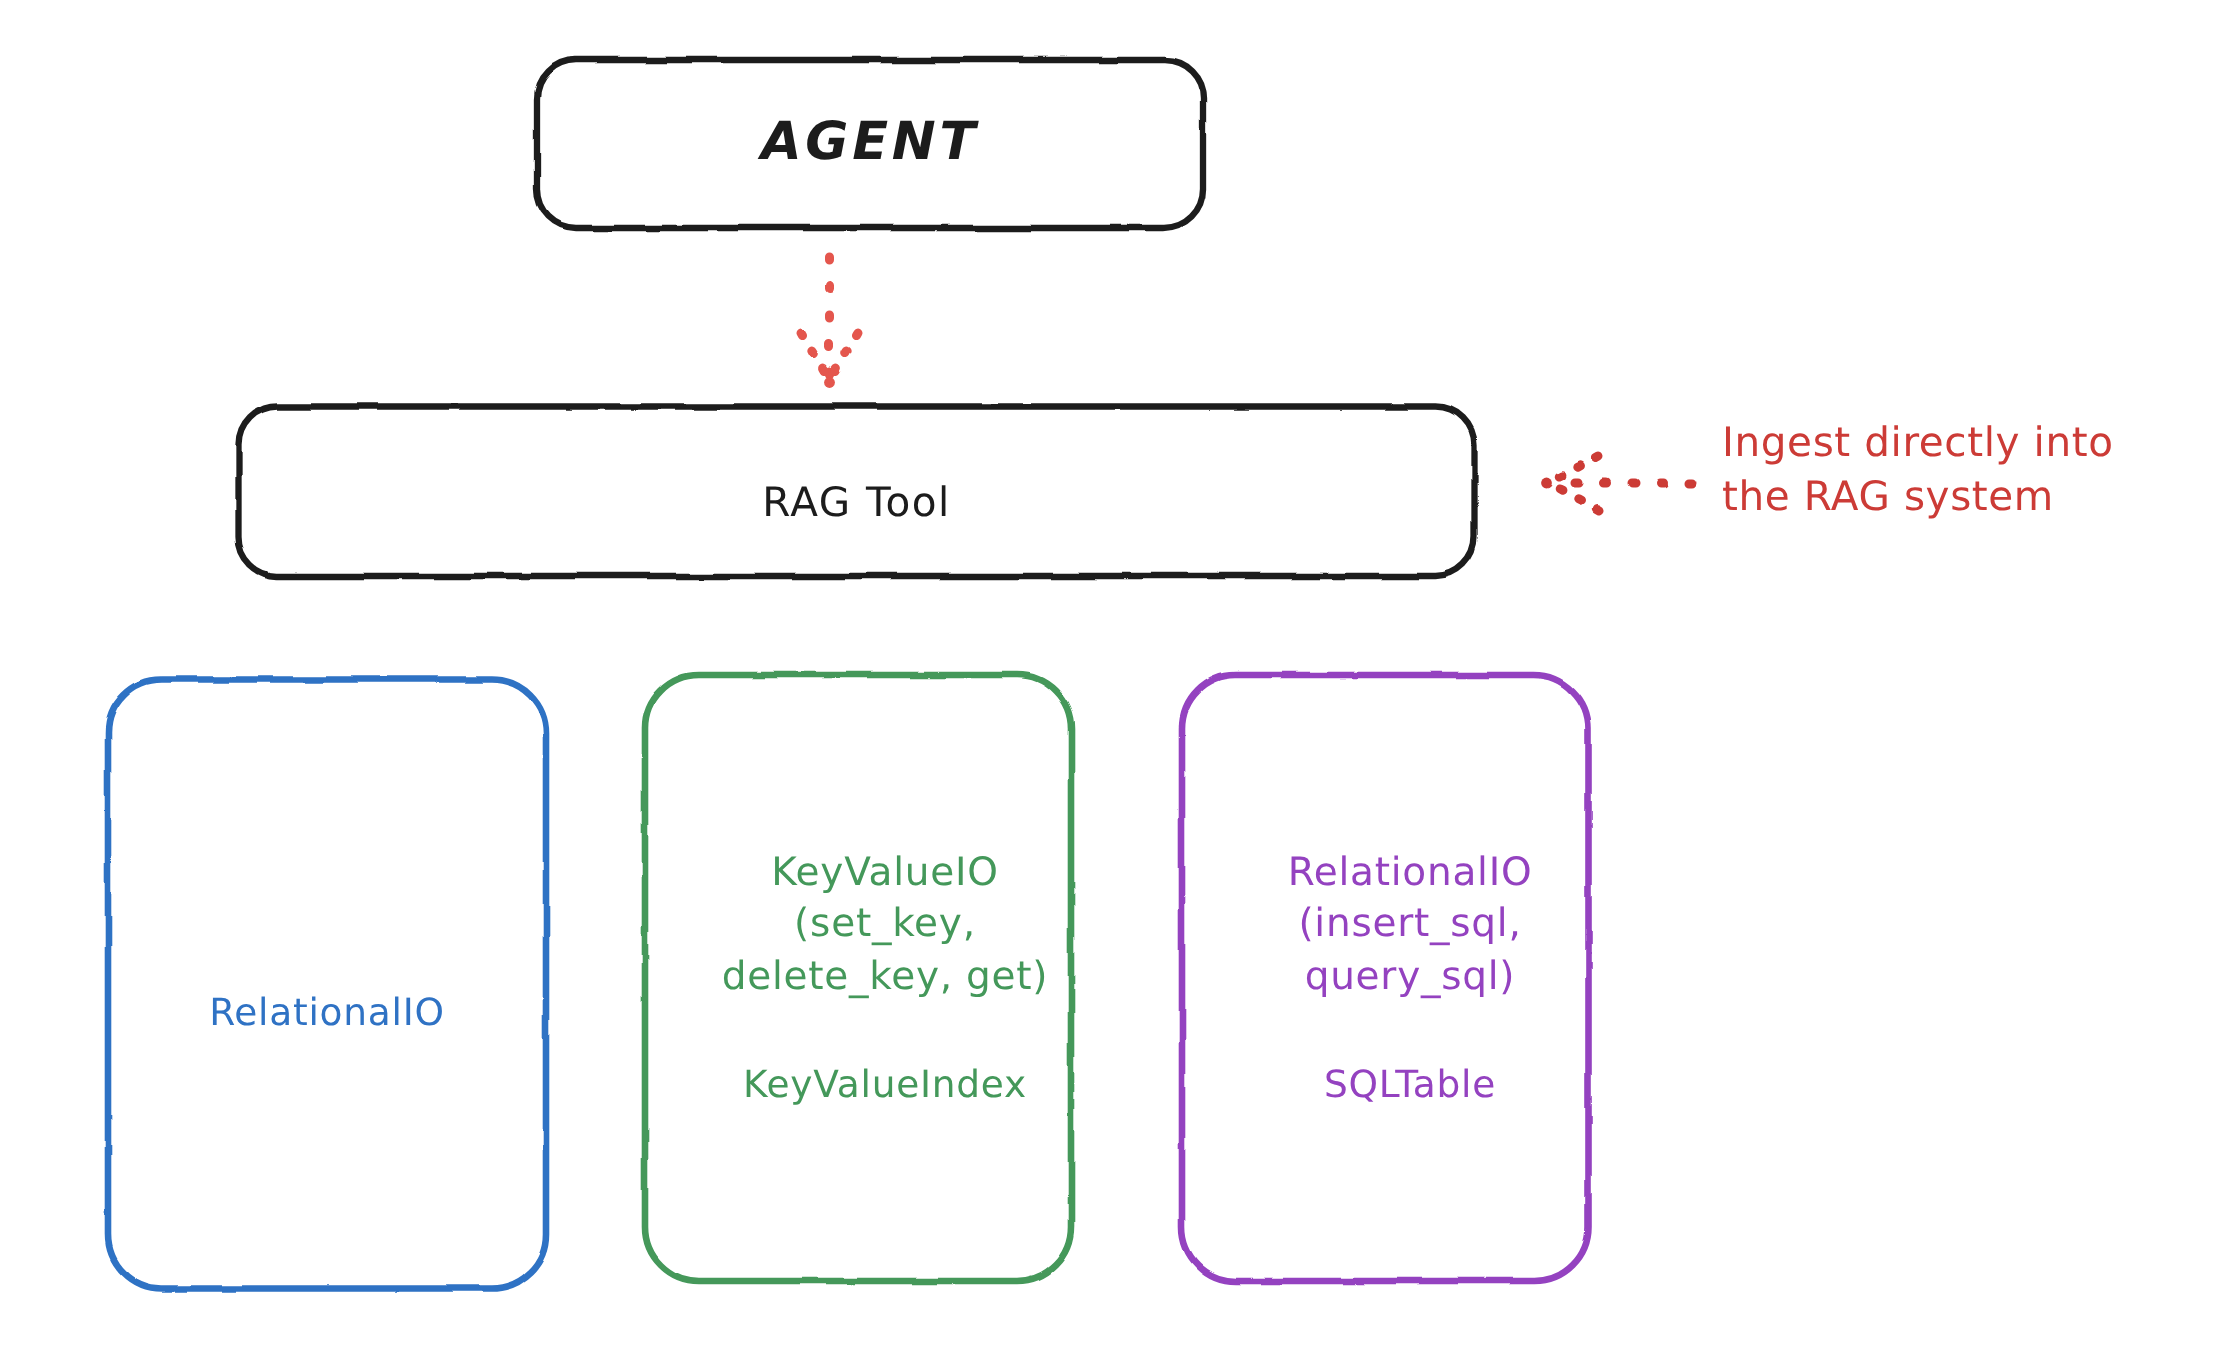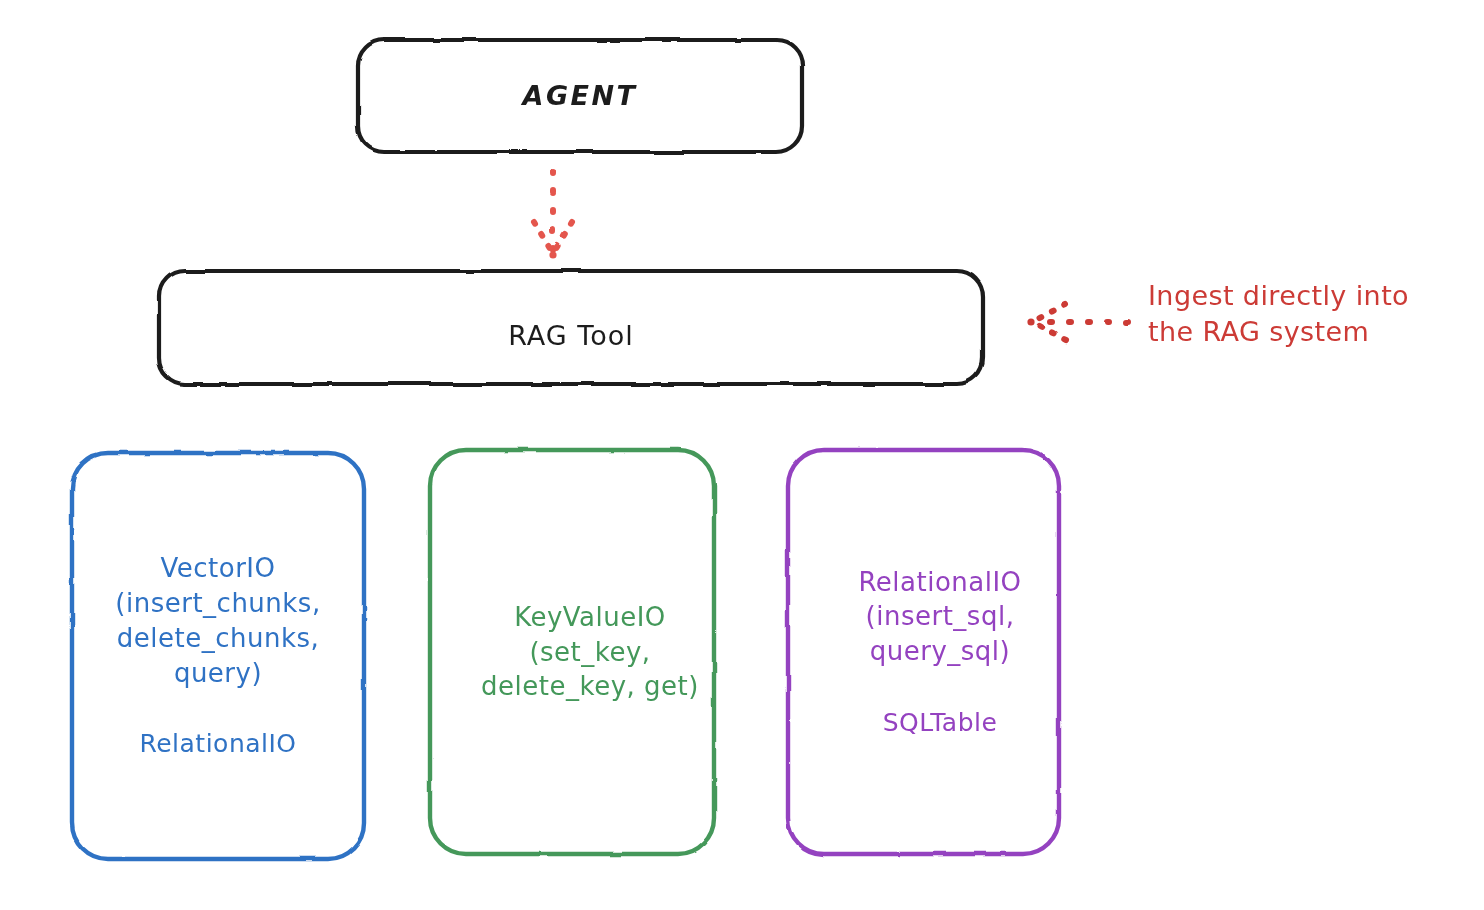--- a/index.html
+++ b/index.html
@@ -41,21 +41,21 @@
   }
 
   
   #agent-node {
     left: 356px;
     top: 38px;
     width: 448px;
     height: 116px;
   }
   #agent-node .node-label {
-    font-size: 27px;
+    font-size: 35px;
     font-style: italic;
     font-weight: 600;
     color: #1c1c1c;
     letter-spacing: 2.5px;
   }
 
   
   #ragtool-node {
     left: 157px;
     top: 269px;
@@ -184,31 +184,28 @@
 
 <div class="node" id="agent-node">
   <div class="node-label">AGENT</div>
 </div>
 
 <div class="node" id="ragtool-node">
   <div class="node-label">RAG Tool</div>
 </div>
 
 <div class="node" id="vectorio-node">
-  <div class="node-label store-api">VectorIO
-(insert_chunks,
-delete_chunks,
-query)</div>
   <div class="node-label store-index">RelationalIO</div>
 </div>
 
 <div class="node" id="keyvalueio-node">
   <div class="node-label store-api">KeyValueIO
 (set_key,
 delete_key, get)</div>
+  <div class="node-label store-index">KeyValueIndex</div>
 </div>
 
 <div class="node" id="relationalio-node">
   <div class="node-label store-api">RelationalIO
 (insert_sql,
 query_sql)</div>
   <div class="node-label store-index">SQLTable</div>
 </div>
 
 <div id="ingest-annotation">

